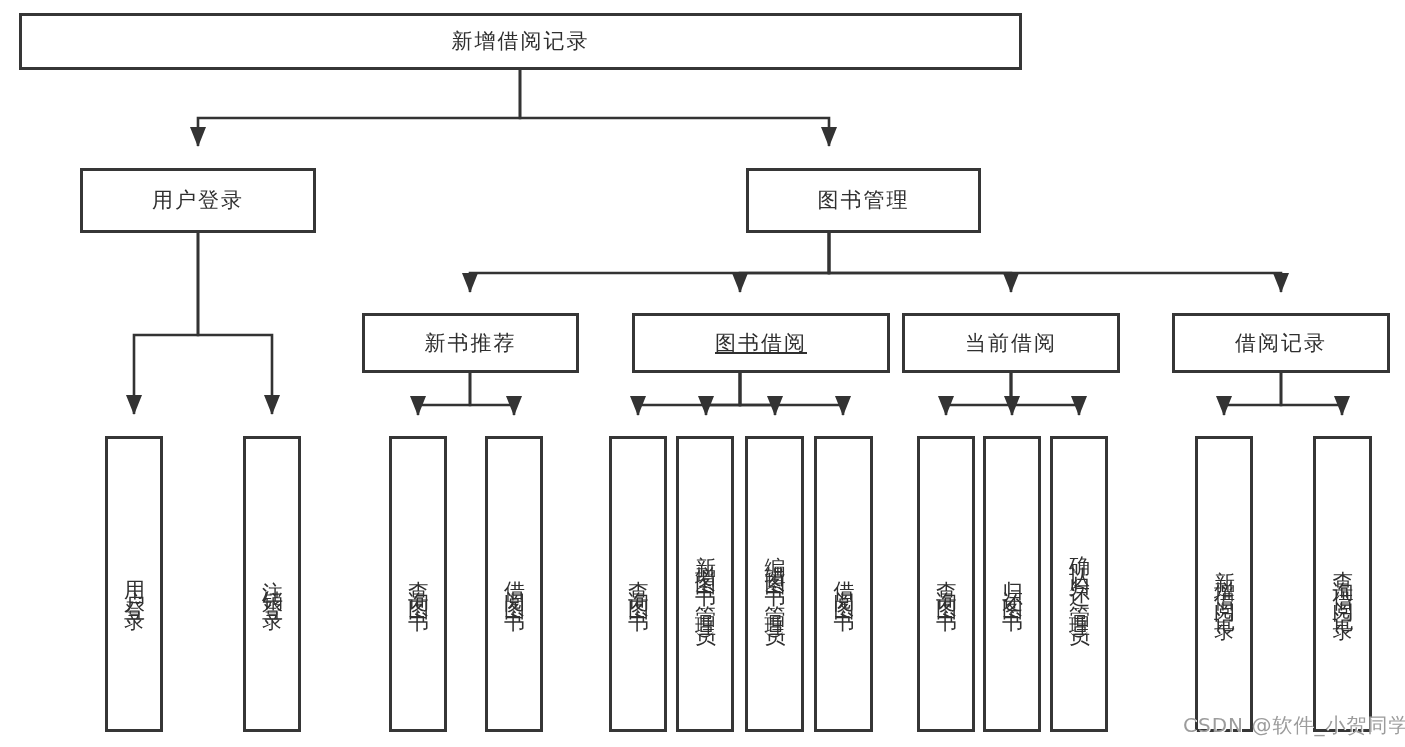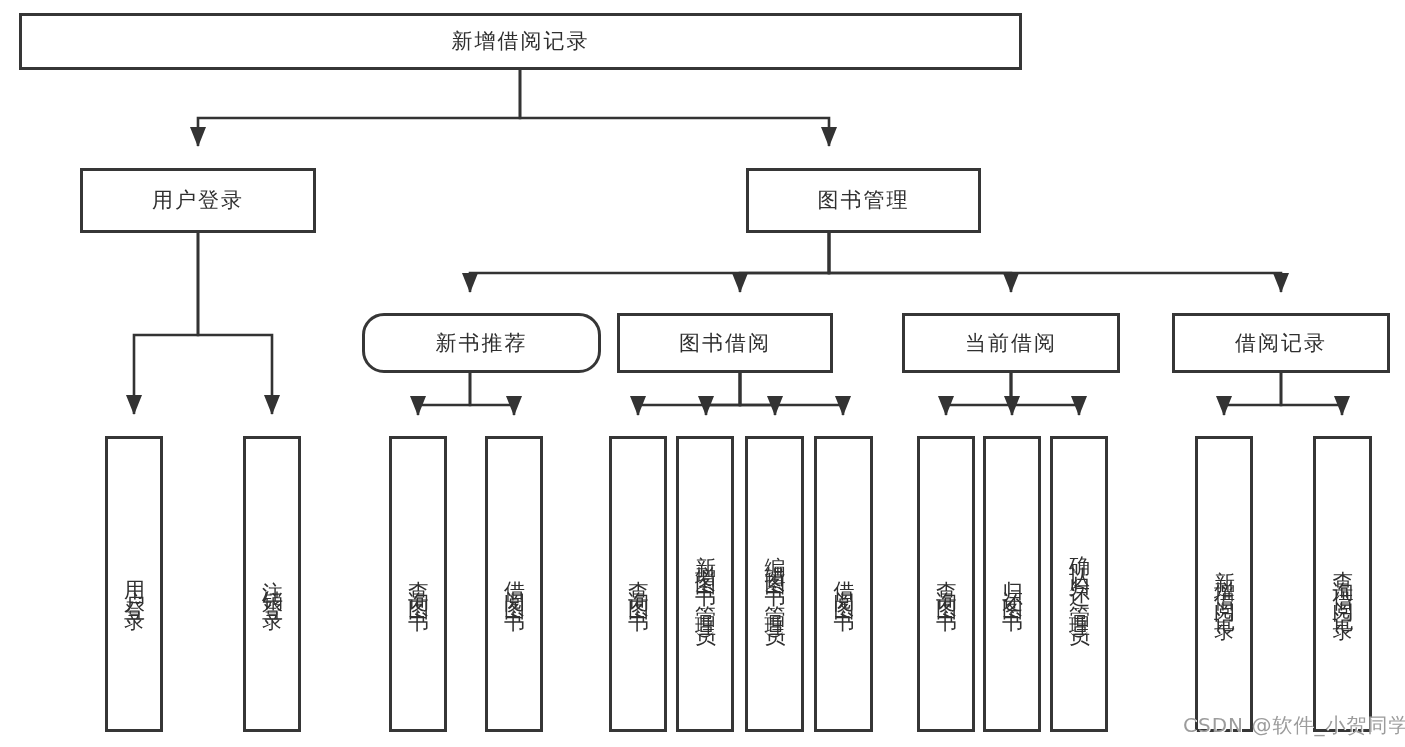--- a/index.html
+++ b/index.html
@@ -95,22 +95,22 @@
 
     <path d="M1281,373 V405 H1224 V415" marker-end="url(#arw)"></path>
     <path d="M1281,373 V405 H1342 V415" marker-end="url(#arw)"></path>
   </svg>
 
   <div class="node" style="left:19px; top:13px; width:1003px; height:57px;">新增借阅记录</div>
 
   <div class="node" style="left:80px; top:168px; width:236px; height:65px;">用户登录</div>
   <div class="node" style="left:746px; top:168px; width:235px; height:65px;">图书管理</div>
 
-  <div class="node" style="left:362px; top:313px; width:239px; height:60px;border-radius:22px;">新书推荐</div>
-  <div class="node" style="left:617px; top:313px; width:216px; height:60px;">图书借阅</div>
+  <div class="node" style="left:362px; top:313px; width:217px; height:60px;">新书推荐</div>
+  <div class="node" style="left:632px; top:313px; width:258px; height:60px;text-decoration:underline;">图书借阅</div>
   <div class="node" style="left:902px; top:313px; width:218px; height:60px;">当前借阅</div>
   <div class="node" style="left:1172px; top:313px; width:218px; height:60px;">借阅记录</div>
 
   <div class="node leaf" style="left:105px; top:436px; width:58px; height:296px;">用户登录</div>
   <div class="node leaf" style="left:243px; top:436px; width:58px; height:296px;">注销登录</div>
 
   <div class="node leaf" style="left:389px; top:436px; width:58px; height:296px;">查询图书</div>
   <div class="node leaf" style="left:485px; top:436px; width:58px; height:296px;">借阅图书</div>
 
   <div class="node leaf" style="left:609px; top:436px; width:58px; height:296px;">查询图书</div>

